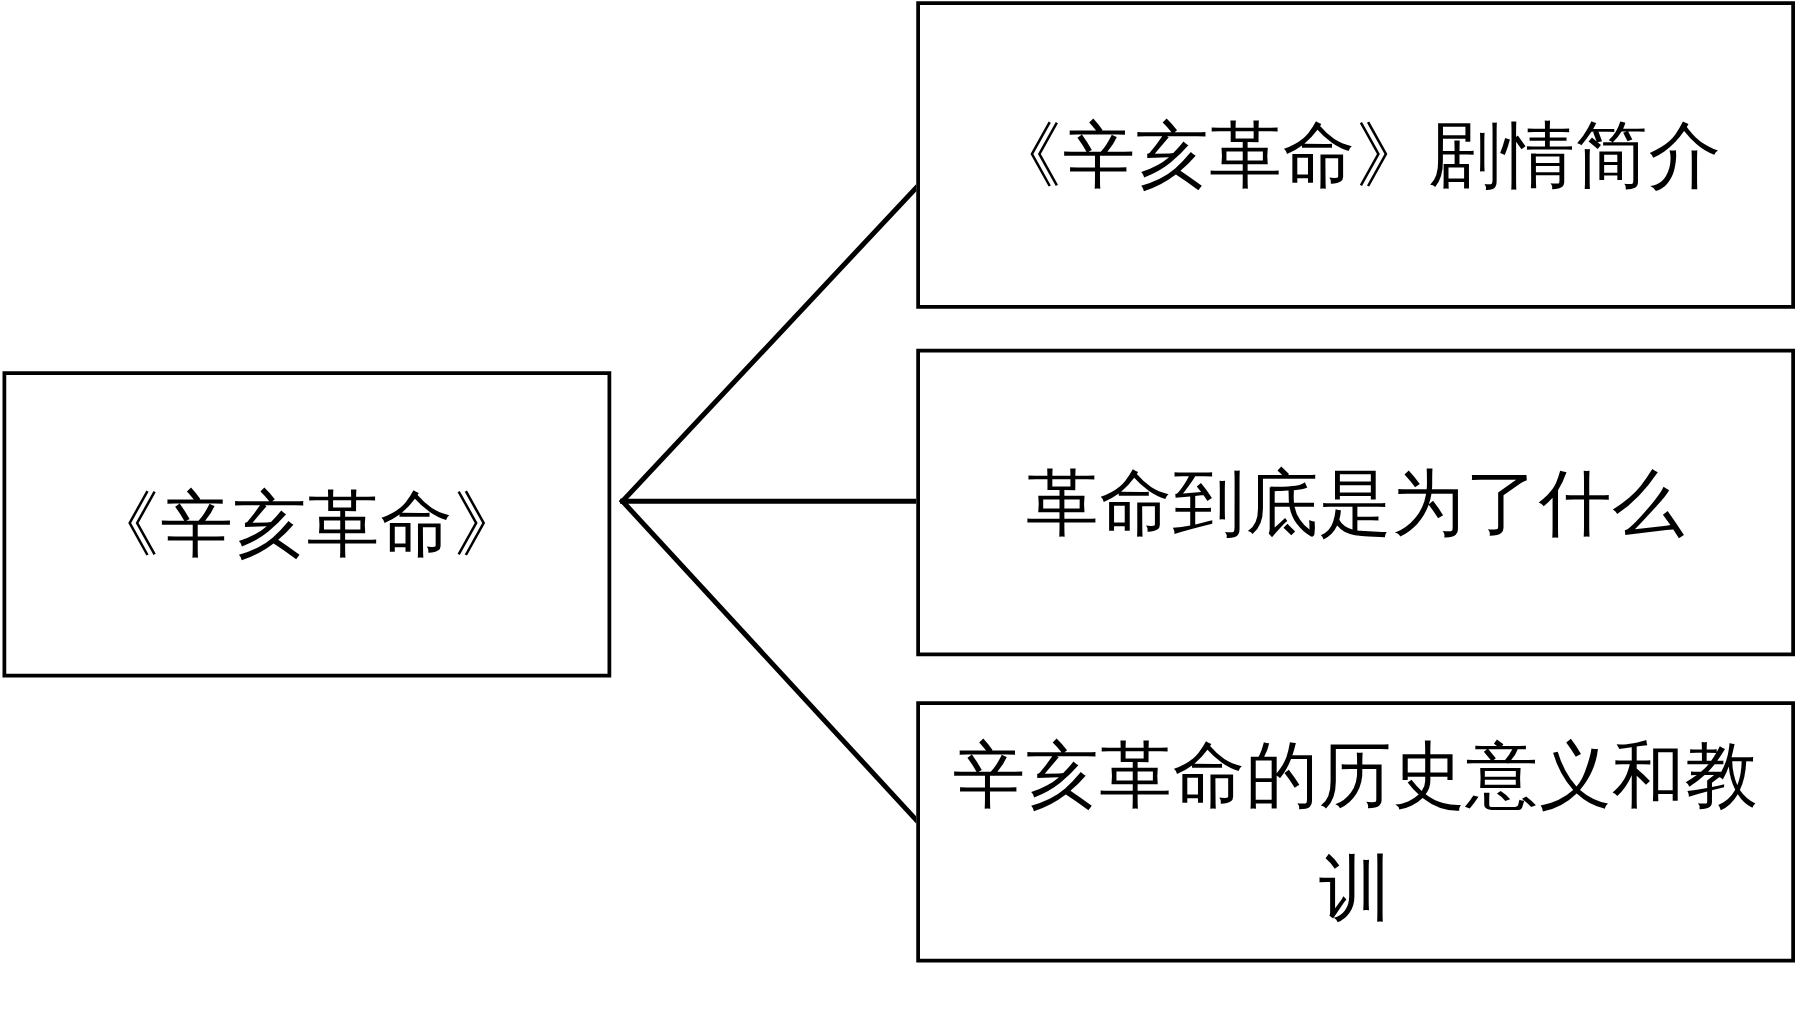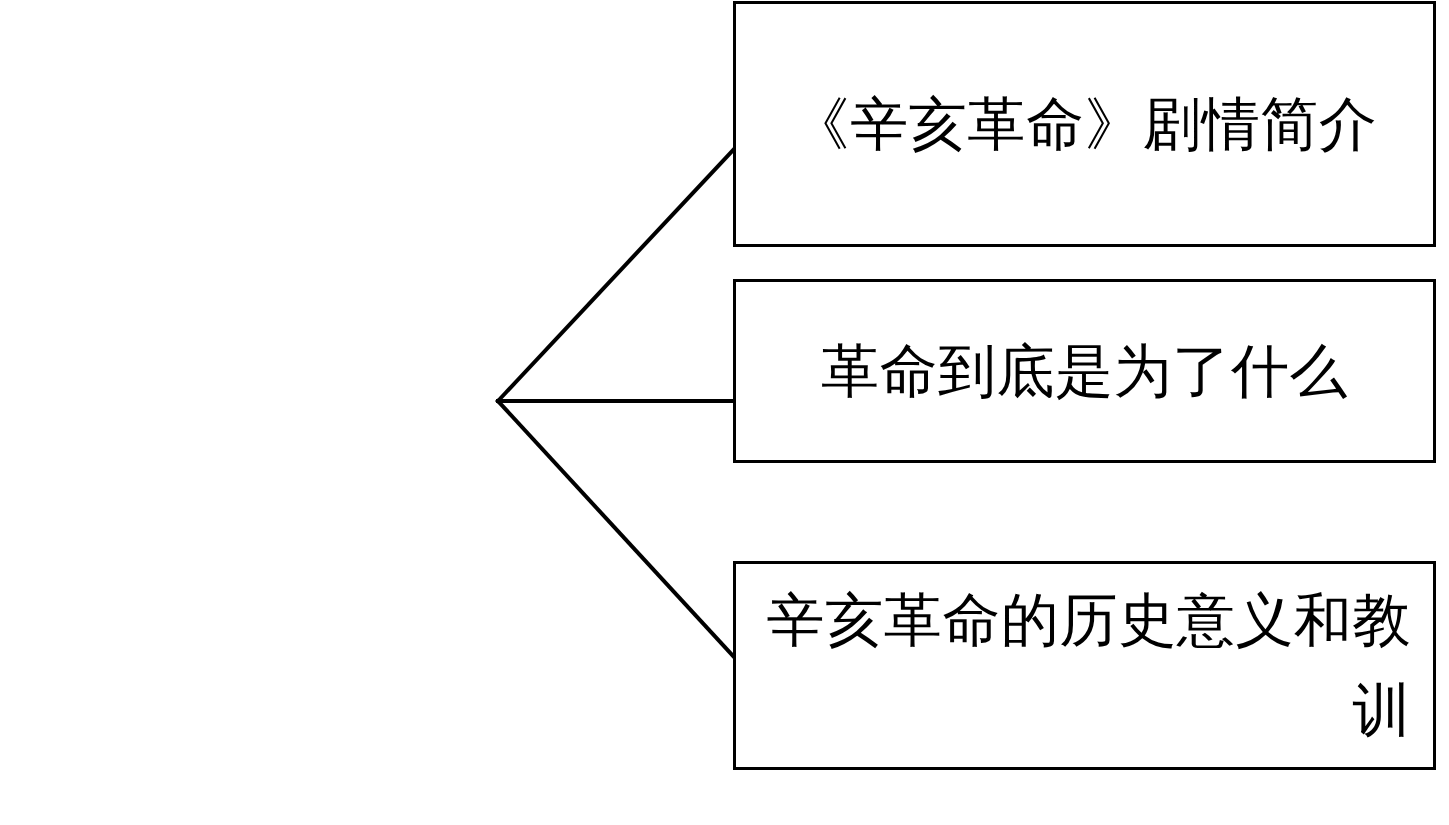--- a/index.html
+++ b/index.html
@@ -27,21 +27,21 @@
     pointer-events: none;
   }
   .node-box {
     position: absolute;
     box-sizing: border-box;
     border: 3px solid #000000;
     background: #ffffff;
     display: flex;
     align-items: center;
     justify-content: center;
-    text-align: right;
+    text-align: center;
   }
   .node-text {
     font-family: "DejaVu Serif", "Liberation Serif", serif;
     font-size: 58px;
     line-height: 1.42;
     color: #000000;
     letter-spacing: 0.01em;
     white-space: pre-line;
     font-weight: 400;
   }
@@ -54,21 +54,21 @@
   #branch-node-0 {
     left: 733px;
     top: 1px;
     width: 703px;
     height: 246px;
   }
   #branch-node-1 {
     left: 733px;
     top: 279px;
     width: 703px;
-    height: 184px;
+    height: 246px;
   }
   #branch-node-2 {
     left: 733px;
     top: 561px;
     width: 703px;
     height: 209px;
   }
   #branch-node-2 .node-text {
     padding: 0 22px;
     line-height: 1.55;
@@ -78,20 +78,23 @@
 <body>
 
 <div id="diagram-canvas">
 
   <svg class="connector-layer" viewBox="0 0 1449 825">
     <line x1="498" y1="401" x2="735" y2="148" stroke="#000000" stroke-width="4" stroke-linecap="square"></line>
     <line x1="498" y1="401" x2="735" y2="401" stroke="#000000" stroke-width="4" stroke-linecap="square"></line>
     <line x1="498" y1="401" x2="733" y2="656" stroke="#000000" stroke-width="4" stroke-linecap="square"></line>
   </svg>
 
+  <div class="node-box" id="root-node">
+    <span class="node-text">《辛亥革命》</span>
+  </div>
 
   <div class="node-box" id="branch-node-0">
     <span class="node-text">《辛亥革命》剧情简介</span>
   </div>
 
   <div class="node-box" id="branch-node-1">
     <span class="node-text">革命到底是为了什么</span>
   </div>
 
   <div class="node-box" id="branch-node-2">

